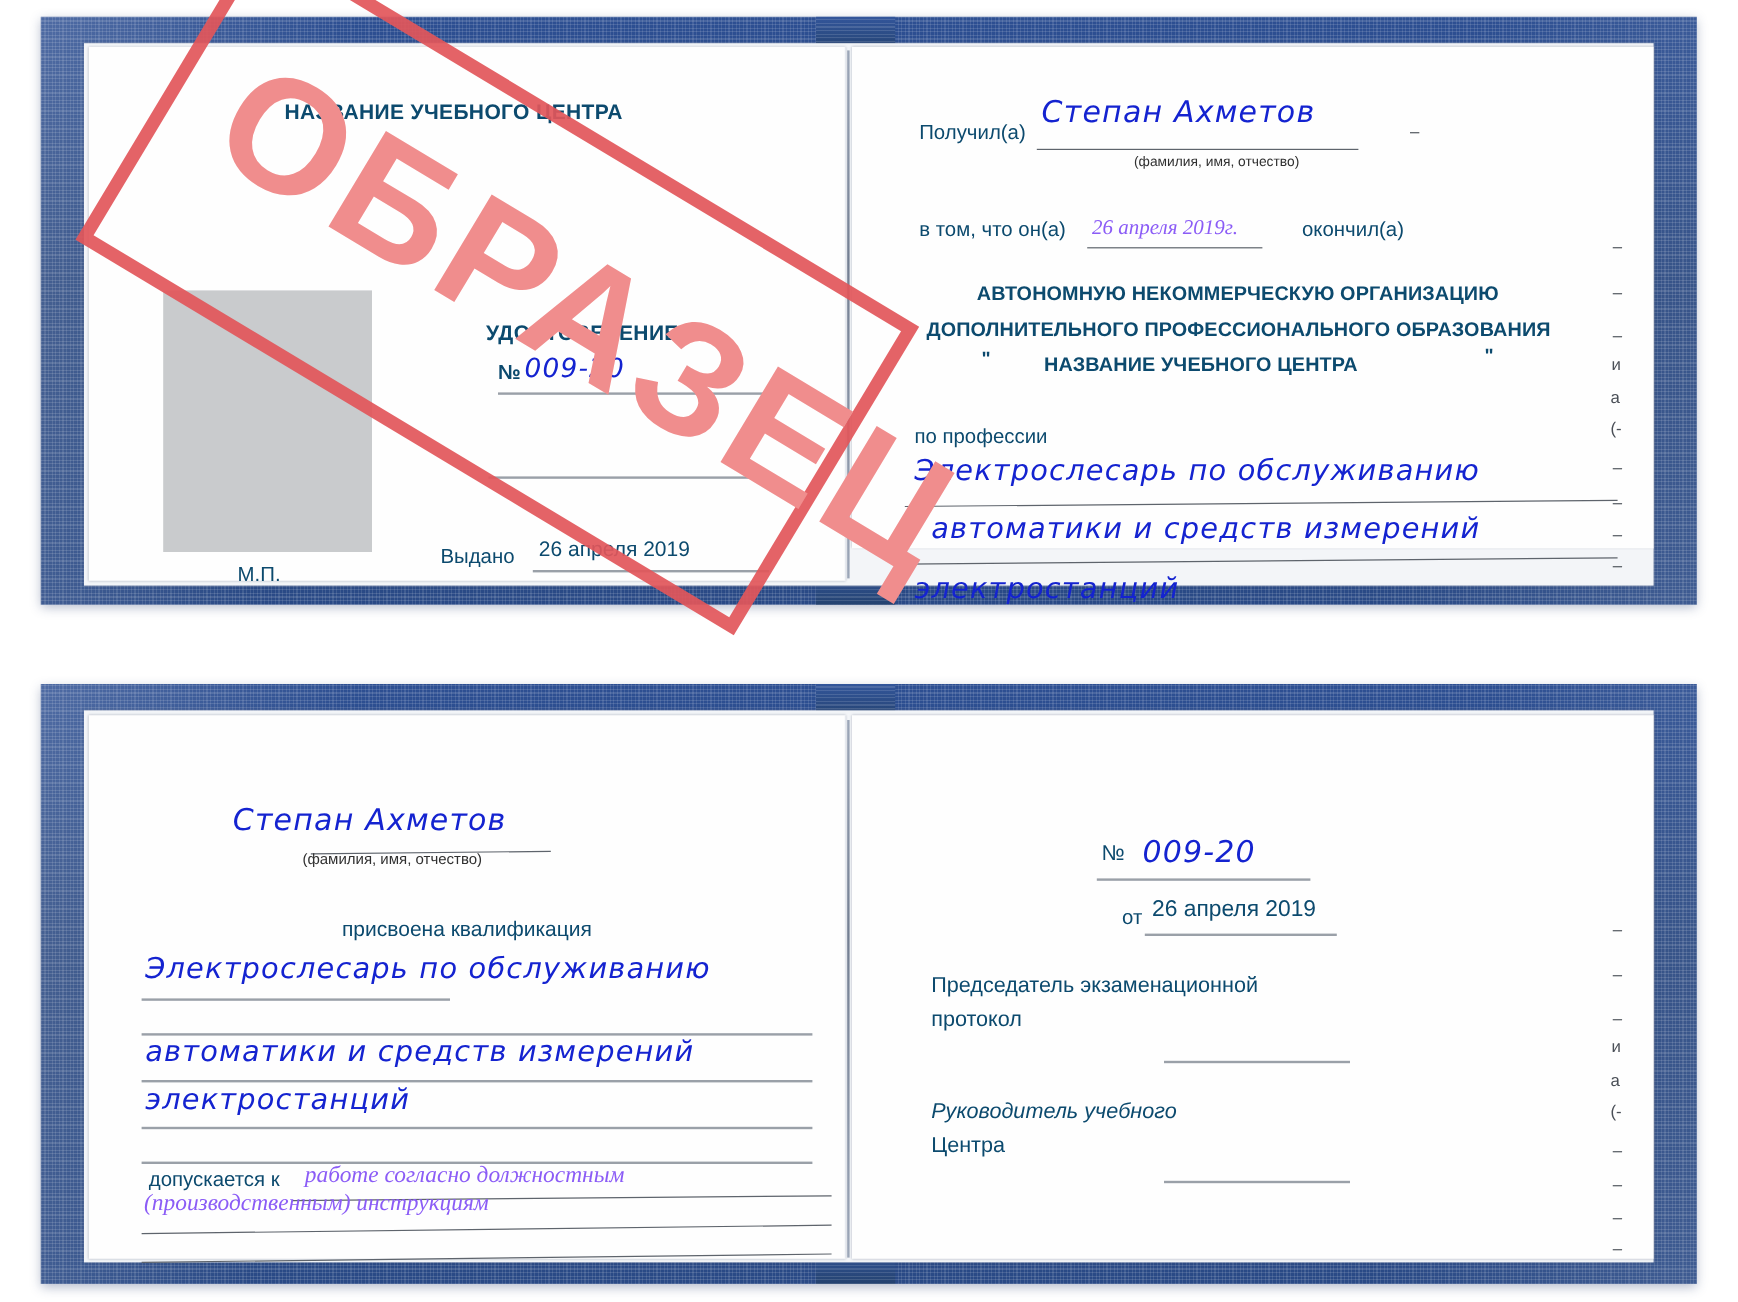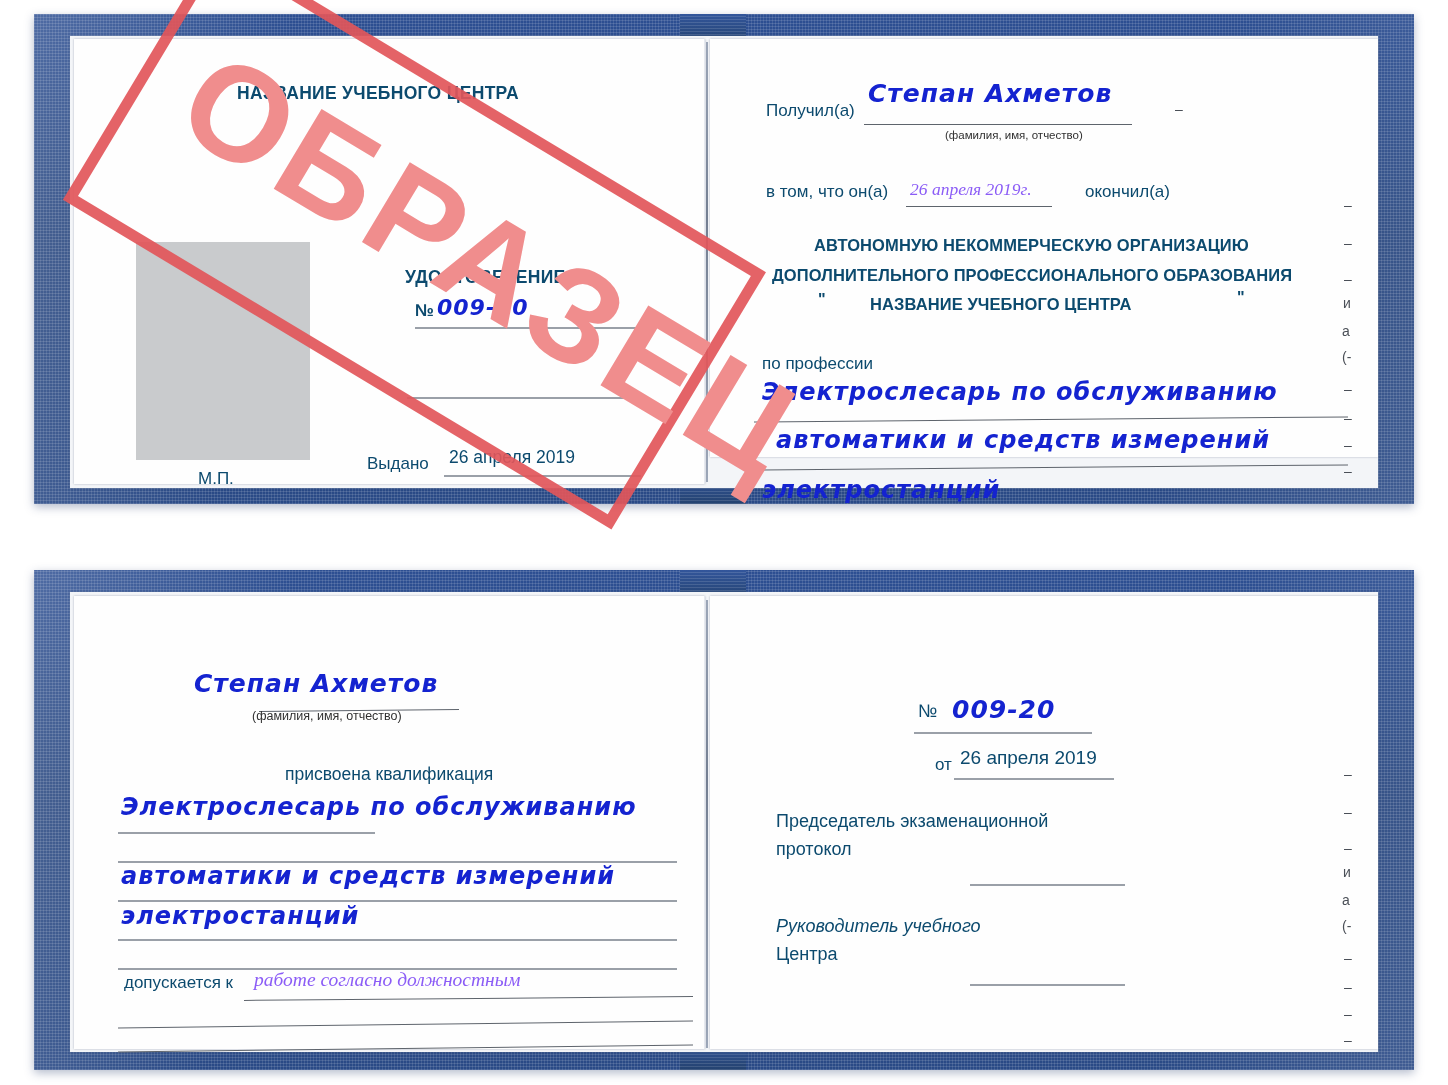--- a/index.html
+++ b/index.html
@@ -43,21 +43,21 @@
   .page.left{border-right:1px solid #e6e9ef;}
   .pages-underlay{position:absolute;background:#f3f5f8;box-shadow:0 0 2px rgba(120,130,150,.5);}
   .spine-line{position:absolute;width:2px;background:linear-gradient(180deg,#8d99ad,#5d6a80 40%,#8d99ad);opacity:.85;}
 
   
   .lbl{position:absolute;color:#0c4a6e;white-space:nowrap;}
   .hand{
     position:absolute;white-space:nowrap;
     color:#1423d0;
     font-family:"DejaVu Sans","Liberation Sans",sans-serif;
-    font-style:italic;font-weight:700;
+    font-style:italic;font-weight:400;
     letter-spacing:1px;
   }
   .ital{
     position:absolute;white-space:nowrap;color:#8b5cf6;
     font-family:"Liberation Serif","DejaVu Serif",serif;
     font-style:italic;
   }
   .rule{position:absolute;background:#9aa0a8;height:2px;}
   .rule.dark{background:#5e646c;height:1.4px;}
   .photo-box{position:absolute;background:#c9cbcd;}
@@ -204,20 +204,21 @@
       <div class="rule" style="left:44px;top:304px;width:559px;"></div>
 
       <div class="hand" style="left:47px;top:306px;font-size:24px;">электростанций</div>
       <div class="rule" style="left:44px;top:343px;width:559px;"></div>
       <div class="rule" style="left:44px;top:372px;width:559px;"></div>
 
       <div class="lbl" style="left:50px;top:377px;font-size:17px;">допускается к</div>
       <div class="ital" style="left:180px;top:373px;font-size:19.5px;">работе согласно должностным</div>
       <div class="rule dark" style="left:170px;top:402px;width:449px;transform:rotate(-0.5deg);"></div>
 
+      <div class="ital" style="left:46px;top:396px;font-size:19.5px;">(производственным) инструкциям</div>
       <div class="rule dark" style="left:44px;top:428px;width:575px;transform:rotate(-0.7deg);"></div>
       <div class="rule dark" style="left:44px;top:452px;width:575px;transform:rotate(-0.7deg);"></div>
     </div>
 
     <div class="page" style="left:676px;top:26px;width:668px;height:453px;">
 
 
       <div class="lbl" style="left:208px;top:105px;font-size:18px;">№</div>
       <div class="hand" style="left:242px;top:99px;font-size:25px;">009-20</div>
       <div class="rule" style="left:204px;top:136px;width:178px;"></div>

